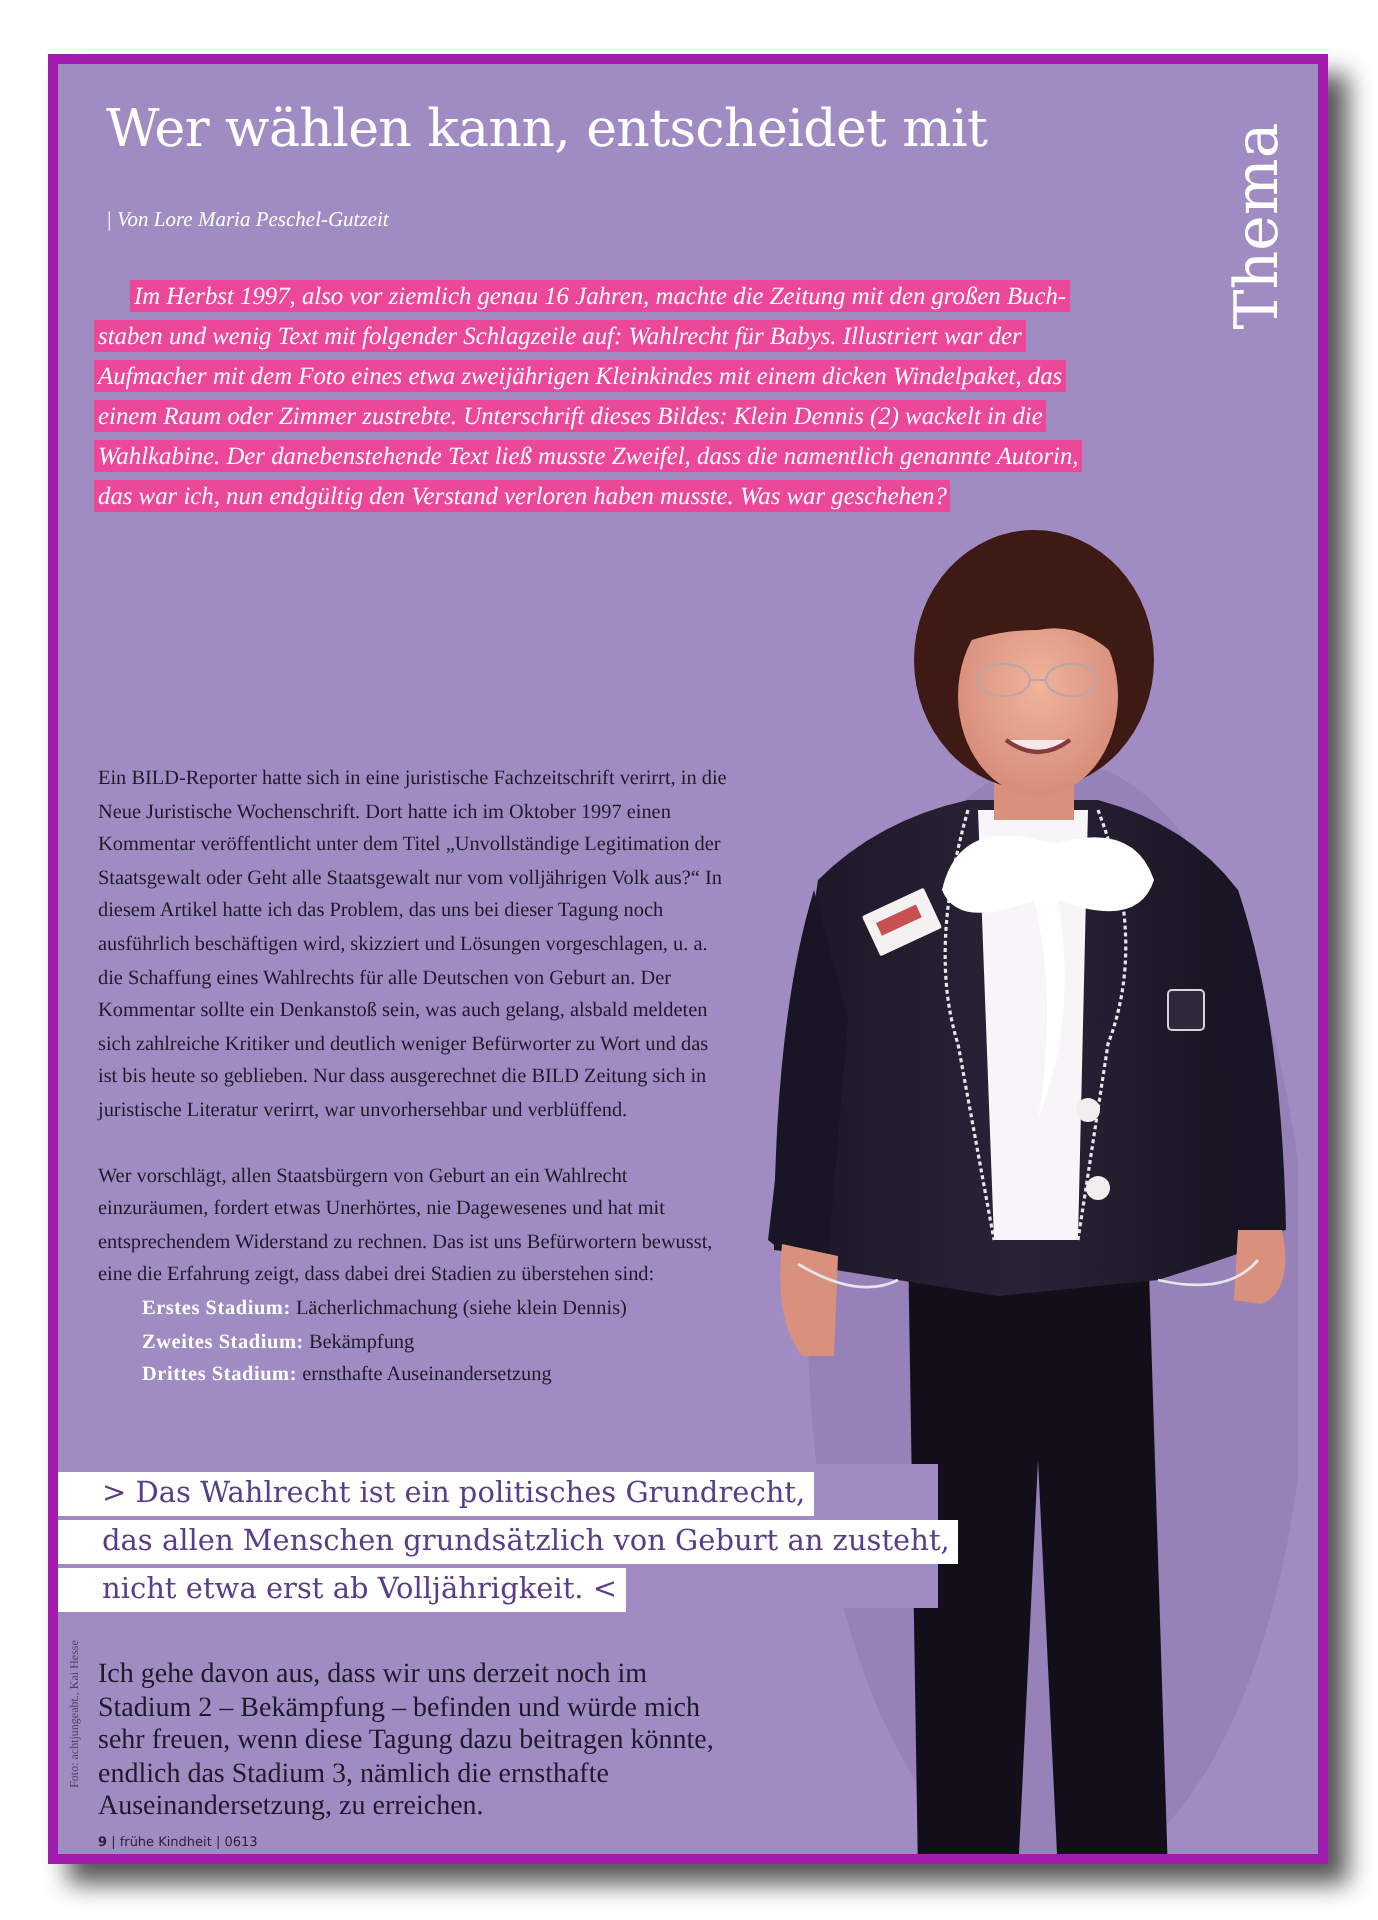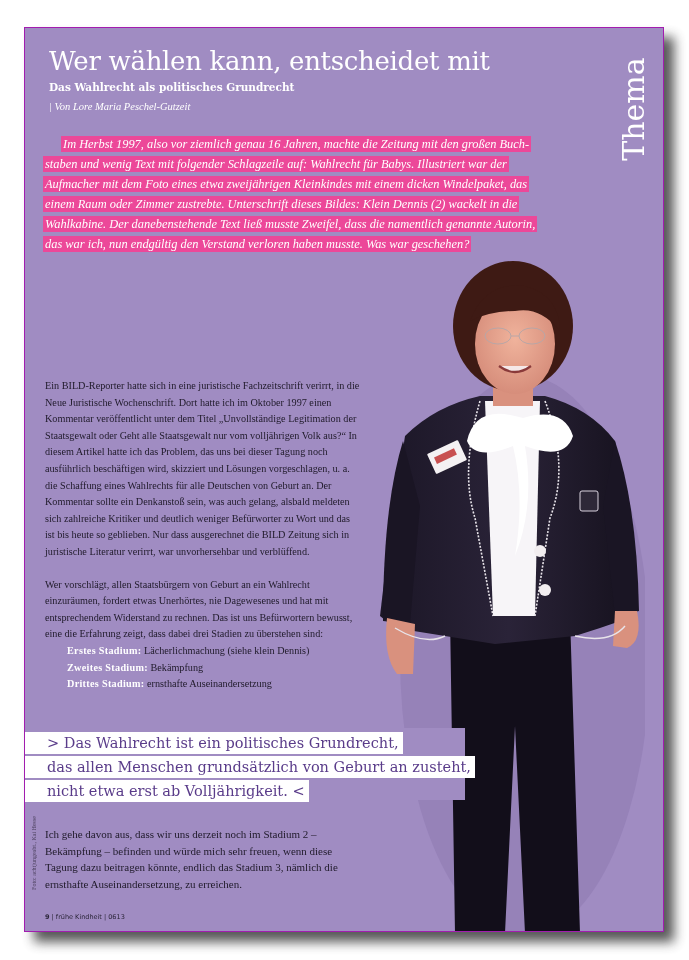--- a/index.html
+++ b/index.html
@@ -4,21 +4,21 @@
 <style>
   html, body { margin: 0; padding: 0; background: #ffffff; }
   body { width: 689px; height: 960px; position: relative; overflow: hidden; font-family: "DejaVu Serif", serif; }
 
   .shadow {
     position: absolute; left: 34px; top: 37px; width: 640px; height: 905px;
     background: #3a3a3a; filter: blur(6px); opacity: 0.85;
   }
   .page {
     position: absolute; left: 24px; top: 27px; width: 640px; height: 905px;
-    background: #a08cc2; border: 1px solid #a21caf; box-sizing: border-box; overflow: hidden;
+    background: #a08cc2; border: 5px solid #a21caf; box-sizing: border-box; overflow: hidden;
   }
 
   .title {
     position: absolute; left: 24px; top: 18px; margin: 0;
     font-family: "DejaVu Serif", serif; font-weight: 300; font-size: 26px; color: #ffffff;
     letter-spacing: -0.3px; white-space: nowrap;
   }
   .subtitle {
     position: absolute; left: 24px; top: 53px;
     font-family: "DejaVu Serif", serif; font-weight: bold; font-size: 10.5px; color: #ffffff;
@@ -73,37 +73,36 @@
   .credit {
     position: absolute; left: 2px; top: 785px; width: 14px; height: 80px;
   }
   .credit span {
     position: absolute; left: 50%; top: 50%; transform: translate(-50%, -50%) rotate(-90deg);
     font-family: "Liberation Serif", serif; font-size: 6px; color: #4d4260; white-space: nowrap;
   }
 
   .closing {
     position: absolute; left: 20px; top: 798px; width: 315px;
-    font-family: "Liberation Serif", serif; font-size: 11px; line-height: 16.6px; color: #1f1a2a;
+    font-family: "Liberation Serif", serif; font-size: 14px; line-height: 16.6px; color: #1f1a2a;
   }
   .folio {
     position: absolute; left: 20px; top: 885px;
     font-family: "DejaVu Sans", sans-serif; font-size: 6.5px; color: #2a2438;
   }
   .folio b { font-weight: bold; }
 </style>
 </head>
 <body>
 
 <div class="shadow"></div>
 
 <div class="page">
 
   <h1 class="title">Wer wählen kann, entscheidet mit</h1>
-  <div class="subtitle">Das Wahlrecht als politisches Grundrecht</div>
   <div class="byline">| Von Lore Maria Peschel-Gutzeit</div>
 
   <div class="section-tag">
     <span>Thema</span>
   </div>
 
   <div class="intro">
     <span class="indent"></span><span class="hl">Im Herbst 1997, also vor ziemlich genau 16 Jahren, machte die Zeitung mit den großen Buch-</span><br>
     <span class="hl">staben und wenig Text mit folgender Schlagzeile auf: Wahlrecht für Babys. Illustriert war der</span><br>
     <span class="hl">Aufmacher mit dem Foto eines etwa zweijährigen Kleinkindes mit einem dicken Windelpaket, das</span><br>

